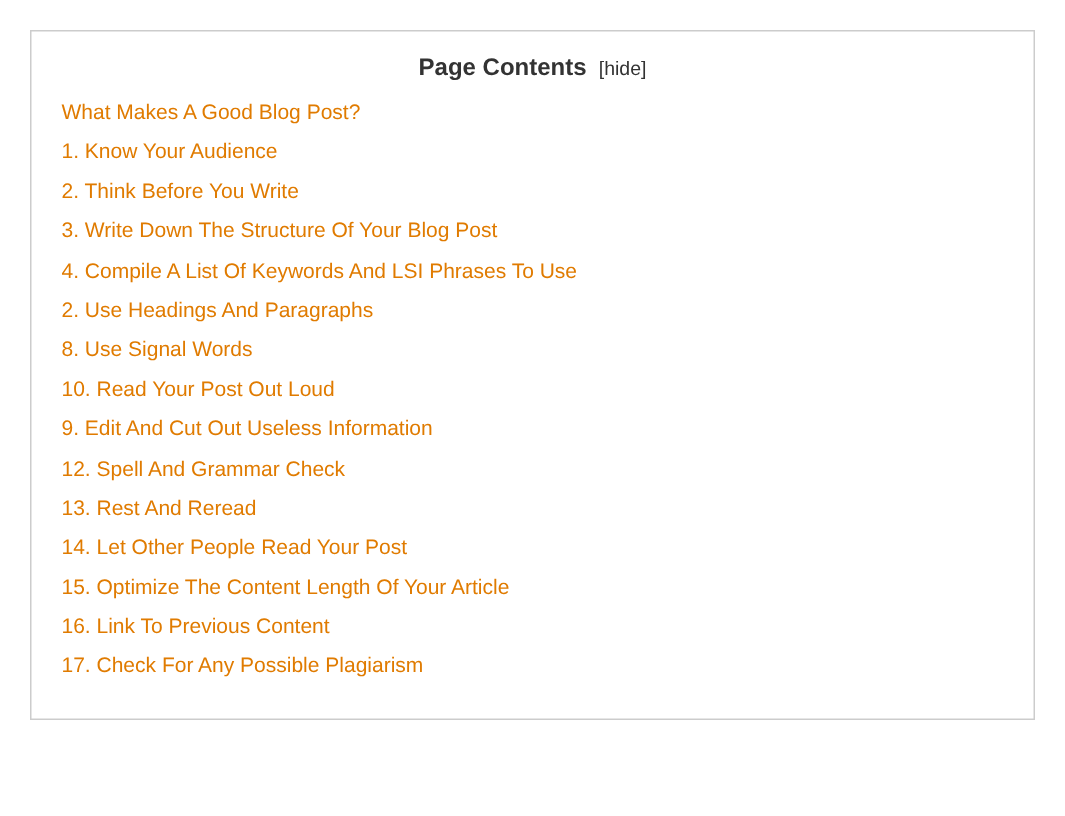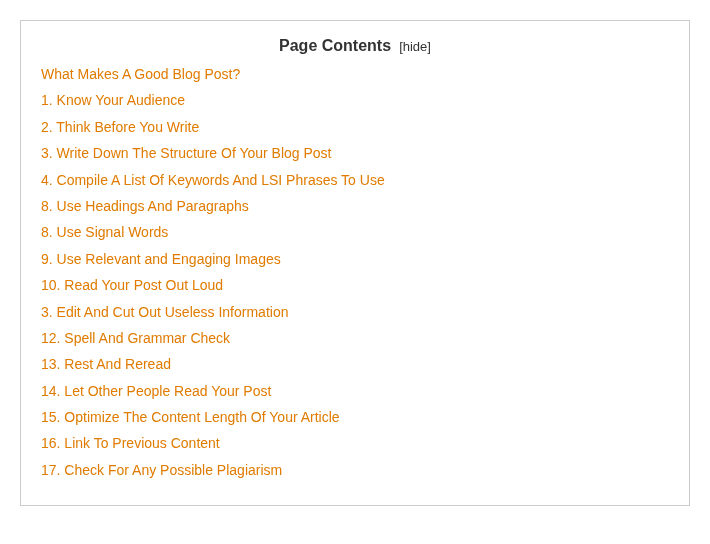--- a/index.html
+++ b/index.html
@@ -73,25 +73,24 @@
       &nbsp;<a href="#">[hide]</a>
     </span>
   </div>
   <ul class="toc-list">
 
   <li><a href="#">What Makes A Good Blog Post?</a></li>
       <li><a href="#">1. Know Your Audience</a></li>
       <li><a href="#">2. Think Before You Write</a></li>
       <li><a href="#">3. Write Down The Structure Of Your Blog Post</a></li>
       <li><a href="#">4. Compile A List Of Keywords And LSI Phrases To Use</a></li>
-      <li><a href="#">8. Use Headings And Paragraphs</a></li>
+      <li><a href="#">2. Use Headings And Paragraphs</a></li>
       <li><a href="#">8. Use Signal Words</a></li>
-      <li><a href="#">9. Use Relevant and Engaging Images</a></li>
       <li><a href="#">10. Read Your Post Out Loud</a></li>
-      <li><a href="#">3. Edit And Cut Out Useless Information</a></li>
+      <li><a href="#">9. Edit And Cut Out Useless Information</a></li>
       <li><a href="#">12. Spell And Grammar Check</a></li>
       <li><a href="#">13. Rest And Reread</a></li>
       <li><a href="#">14. Let Other People Read Your Post</a></li>
       <li><a href="#">15. Optimize The Content Length Of Your Article</a></li>
       <li><a href="#">16. Link To Previous Content</a></li>
       <li><a href="#">17. Check For Any Possible Plagiarism</a></li>
     </ul>
 </div>
 
 </body></html>

